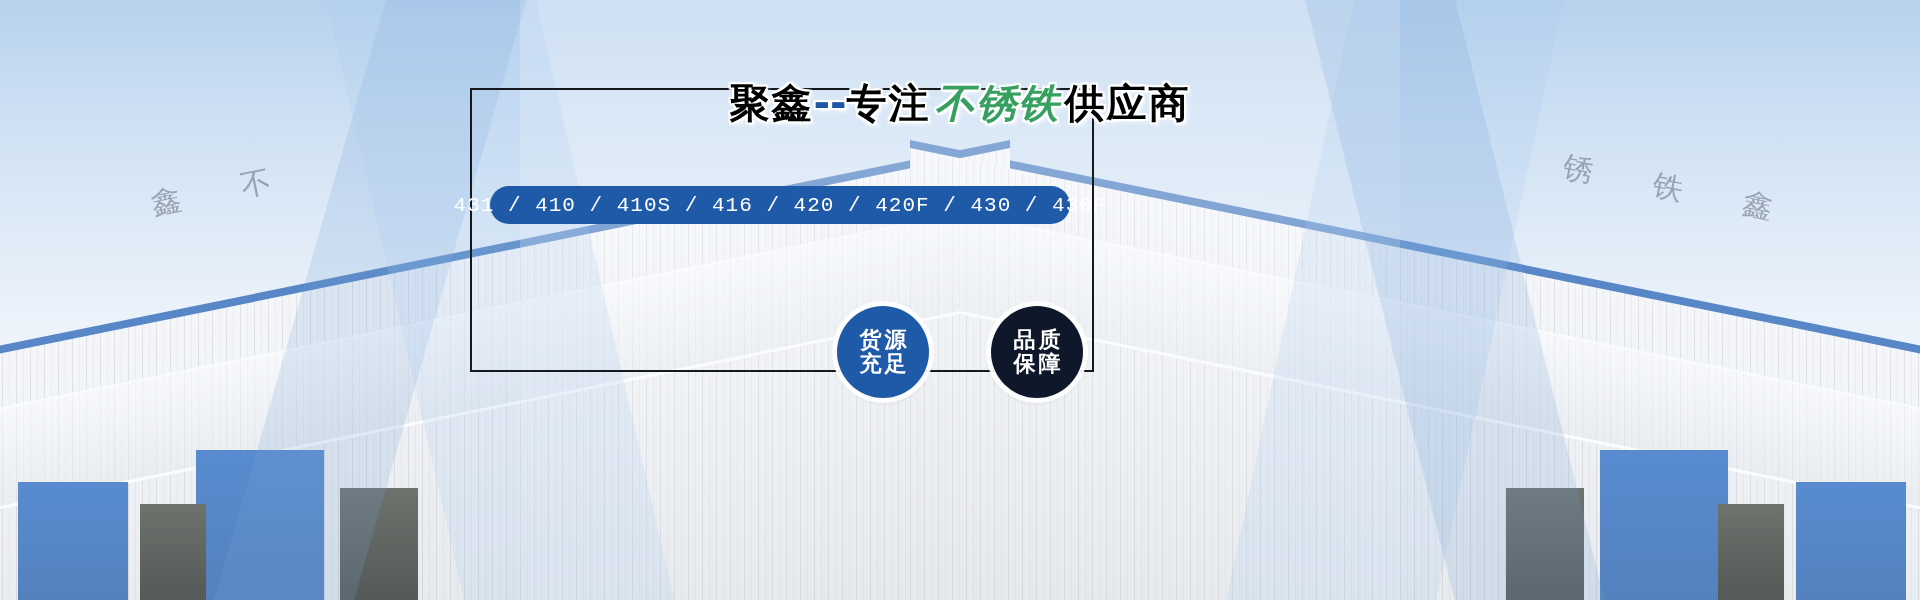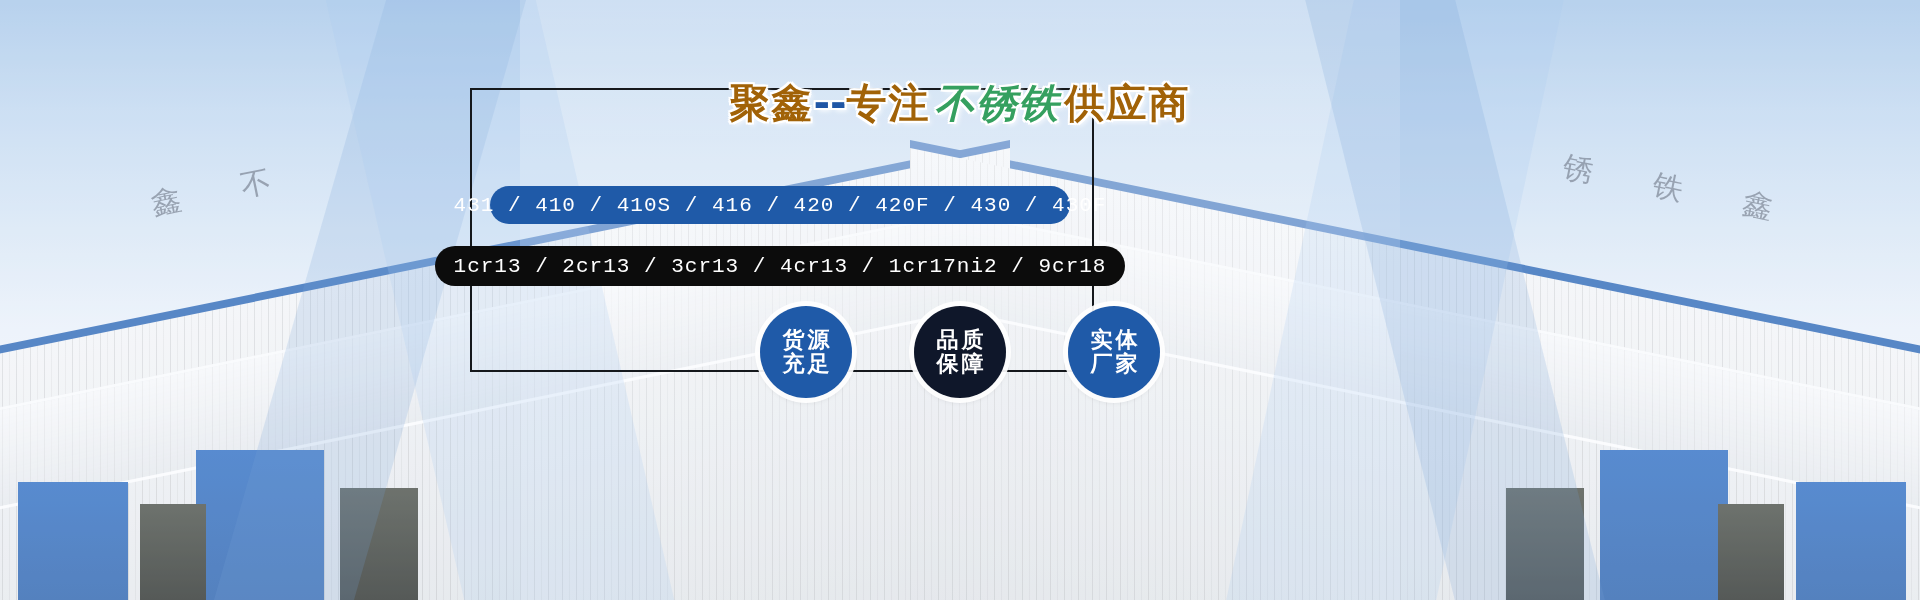--- a/index.html
+++ b/index.html
@@ -120,21 +120,21 @@
     position:absolute;left:0;right:0;top:76px;
     text-align:center;
     font-family:"DejaVu Sans","Liberation Sans",sans-serif;
     font-size:40px;font-weight:bold;letter-spacing:2px;
     white-space:nowrap;
     text-shadow:
        2px 0 0 #fff,-2px 0 0 #fff,0 2px 0 #fff,0 -2px 0 #fff,
        2px 2px 0 #fff,-2px 2px 0 #fff,2px -2px 0 #fff,-2px -2px 0 #fff,
        3px 3px 5px rgba(255,255,255,.9);
   }
-  .hl-blue{color:#a16207;}
+  .hl-blue{color:#000000;}
   .hl-dash{color:#1f56a5;letter-spacing:0;}
   .hl-green{color:#35a05f;font-style:italic;padding:0 4px;margin-top:32px;}
 
   
   .bar{
     position:absolute;
     display:flex;align-items:center;justify-content:center;
     color:#ffffff;
     font-family:Liberation Mono, monospace;
     letter-spacing:1px;white-space:nowrap;
@@ -206,30 +206,25 @@
   </div>
 
   <div class="frame"></div>
 
   <div class="headline">
     <span class="hl-blue">聚鑫</span><span class="hl-dash">--</span><span class="hl-blue">专注</span><span class="hl-green">不锈铁</span><span class="hl-blue">供应商</span>
   </div>
 
   <div class="bar bar-blue">431 / 410 / 410S / 416 / 420 / 420F / 430 / 430F</div>
 
-  <div class="bar bar-dark">1cr13 / 2cr13 / 3cr13 / 4cr13 / 1cr17ni2 / 9cr18</div>
 
   <div class="badges">
     <div class="badge badge-blue">
       <span>货源</span>
       <span>充足</span>
     </div>
     <div class="badge badge-green">
       <span>品质</span>
       <span>保障</span>
     </div>
-    <div class="badge badge-blue">
-      <span>实体</span>
-      <span>厂家</span>
-    </div>
   </div>
 
 </div>
 
 </body></html>

